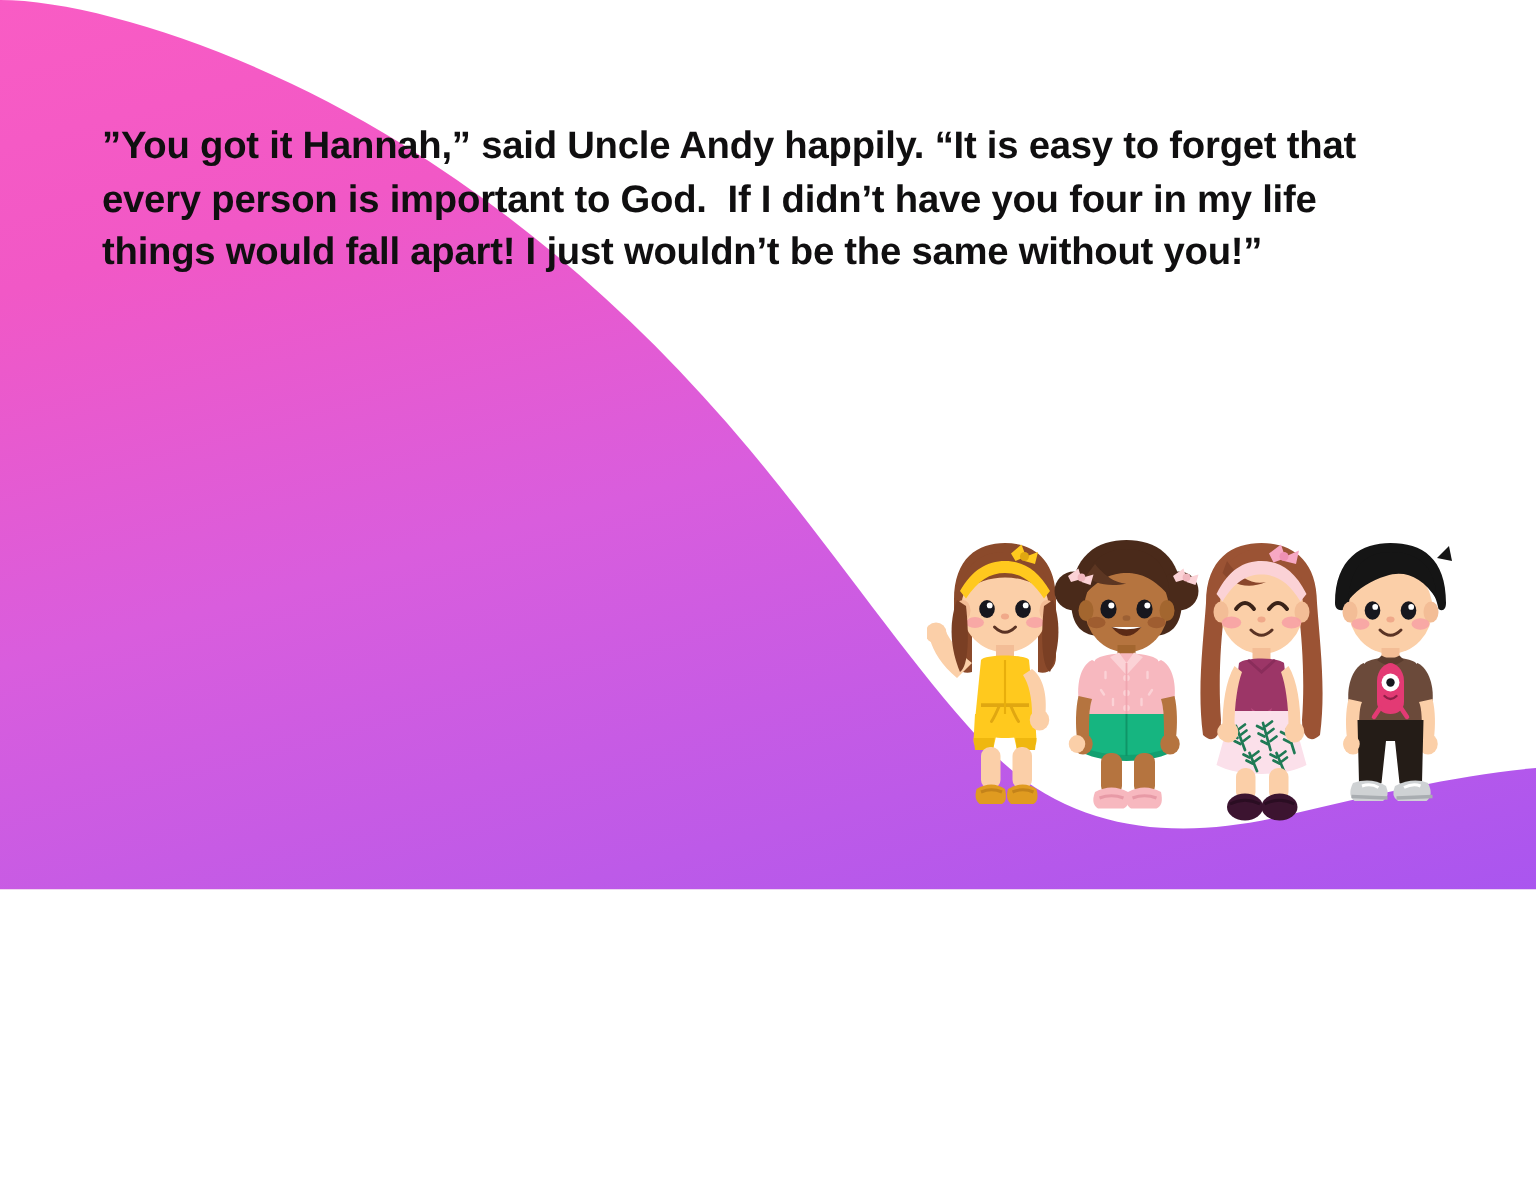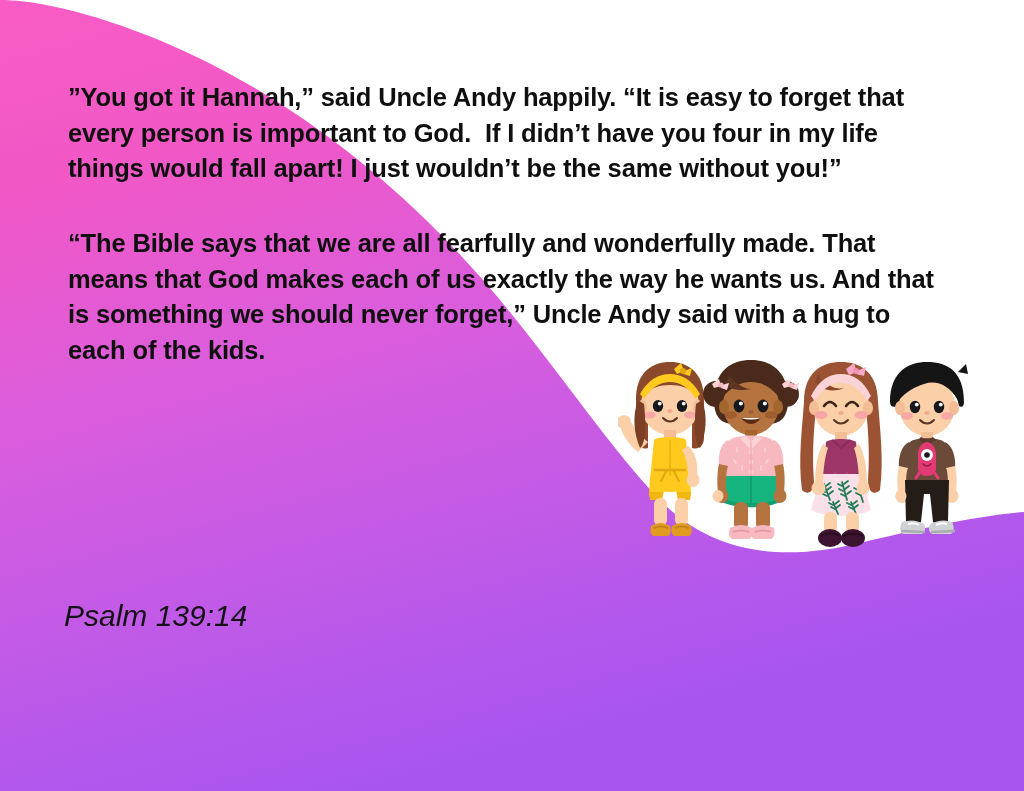--- a/index.html
+++ b/index.html
@@ -4,21 +4,21 @@
 <title>Fearfully and Wonderfully Made Slide</title>
 <style>
   html, body {
     margin: 0;
     padding: 0;
     background: #ffffff;
   }
   #slide {
     position: relative;
     width: 1024px;
-    height: 791px;
+    height: 593px;
     overflow: hidden;
     background: #fef9c3;
     font-family: "Liberation Sans", sans-serif;
   }
   #bg-svg {
     position: absolute;
     left: 0; top: 0;
     width: 1024px;
     height: 791px;
     display: block;
@@ -85,21 +85,20 @@
              C 60,0 170,35 268,96
              C 352,148 430,216 500,300
              C 560,372 610,448 660,500
              C 716,558 790,560 860,543
              C 915,530 975,516 1024,512
              L 1024,791 L 0,791 Z" fill="url(#waveGrad)"></path>
   </svg>
 
   <div class="story" id="para-1">”You got it Hannah,” said Uncle Andy happily. “It is easy to forget that every person is important to God.  If I didn’t have you four in my life things would fall apart! I just wouldn’t be the same without you!”</div>
 
-  <div class="story" id="para-2">“The Bible says that we are all fearfully and wonderfully made. That means that God makes each of us exactly the way he wants us. And that is something we should never forget,” Uncle Andy said with a hug to each of the kids.</div>
 
   <div id="scripture">
     <span class="ref">Psalm 139:14</span>
   </div>
 
   <div id="kids">
     <svg viewBox="0 0 390 195" aria-hidden="true">
 
       <g>
 

